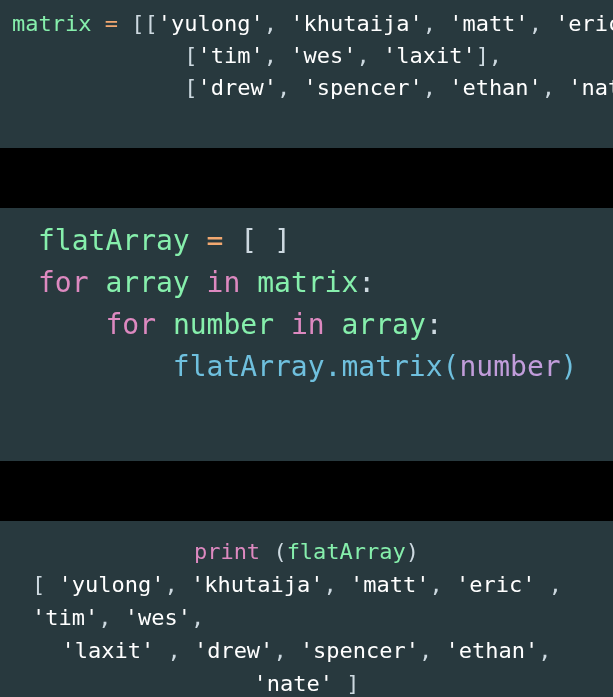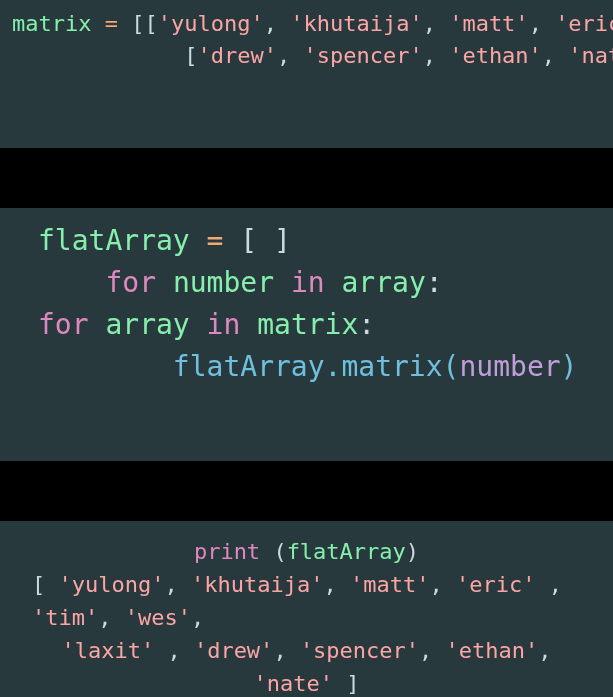--- a/index.html
+++ b/index.html
@@ -30,40 +30,41 @@
     .block3 {
       margin-top: 60px;
       height: 186px;
       font-size: 22px;
       line-height: 1.5;
       text-align: center;
       padding: 14px 26px;
     }
     .ident { color: #86efac; }
     .punc { color: #cdd9e0; }
-    .str { color: #fca5a5; }
+    .str { color: #ffffff; }
     .pink { color: #dd89c0; }
     .pnum { color: #c19dda; }
     .func { color: #6fc0de; }
     .op { color: #f2a870; }
     pre { white-space: pre; font-family: inherit; }
     .b3-pre { white-space: pre-wrap; }
   </style>
 </head>
 <body>
 
 <div class="block block1">
 <pre><span class="ident">matrix </span><span class="op">= </span><span class="punc">[[</span><span class="str">'yulong'</span><span class="punc">, </span><span class="str">'khutaija'</span><span class="punc">, </span><span class="str">'matt'</span><span class="punc">, </span><span class="str">'eric'</span></pre>
+<pre><span class="punc">             </span><span class="punc">[</span><span class="str">'tim'</span><span class="punc">, </span><span class="str">'wes'</span><span class="punc">, </span><span class="str">'laxit'</span><span class="punc">],</span></pre>
 <pre><span class="punc">             </span><span class="punc">[</span><span class="str">'drew'</span><span class="punc">, </span><span class="str">'spencer'</span><span class="punc">, </span><span class="str">'ethan'</span><span class="punc">, </span><span class="str">'nate'</span></pre>
 </div>
 
 <div class="block block2">
 <pre><span class="ident">flatArray </span><span class="op">= </span><span class="punc">[ ]</span></pre>
+<pre><span class="pink">for</span><span> </span><span class="ident">array</span><span> </span><span class="pink">in</span><span> </span><span class="ident">matrix</span><span class="punc">:</span></pre>
 <pre><span>    </span><span class="pink">for</span><span> </span><span class="ident">number</span><span> </span><span class="pink">in</span><span> </span><span class="ident">array</span><span class="punc">:</span></pre>
-<pre><span class="pink">for</span><span> </span><span class="ident">array</span><span> </span><span class="pink">in</span><span> </span><span class="ident">matrix</span><span class="punc">:</span></pre>
 <pre><span>        </span><span class="func">flatArray</span><span class="func">.</span><span class="func">matrix</span><span class="func">(</span><span class="pnum">number</span><span class="func">)</span></pre>
 </div>
 
 <div class="block block3">
 <div class="b3-pre"><span class="pink">print</span><span> </span><span class="punc">(</span><span class="ident">flatArray</span><span class="punc">)</span></div>
 <div class="b3-pre" style="text-align:left; padding-left:6px;"><span class="punc">[ </span><span class="str">'yulong'</span><span class="punc">, </span><span class="str">'khutaija'</span><span class="punc">, </span><span class="str">'matt'</span><span class="punc">, </span><span class="str">'eric'</span><span class="punc"> ,</span> <span class="str">'tim'</span><span class="punc">, </span><span class="str">'wes'</span><span class="punc">,</span></div>
 <div class="b3-pre"><span class="str">'laxit'</span><span class="punc"> , </span><span class="str">'drew'</span><span class="punc">, </span><span class="str">'spencer'</span><span class="punc">, </span><span class="str">'ethan'</span><span class="punc">, </span><span class="str">'nate'</span><span class="punc"> ]</span></div>
 </div>
 
 </body></html>

